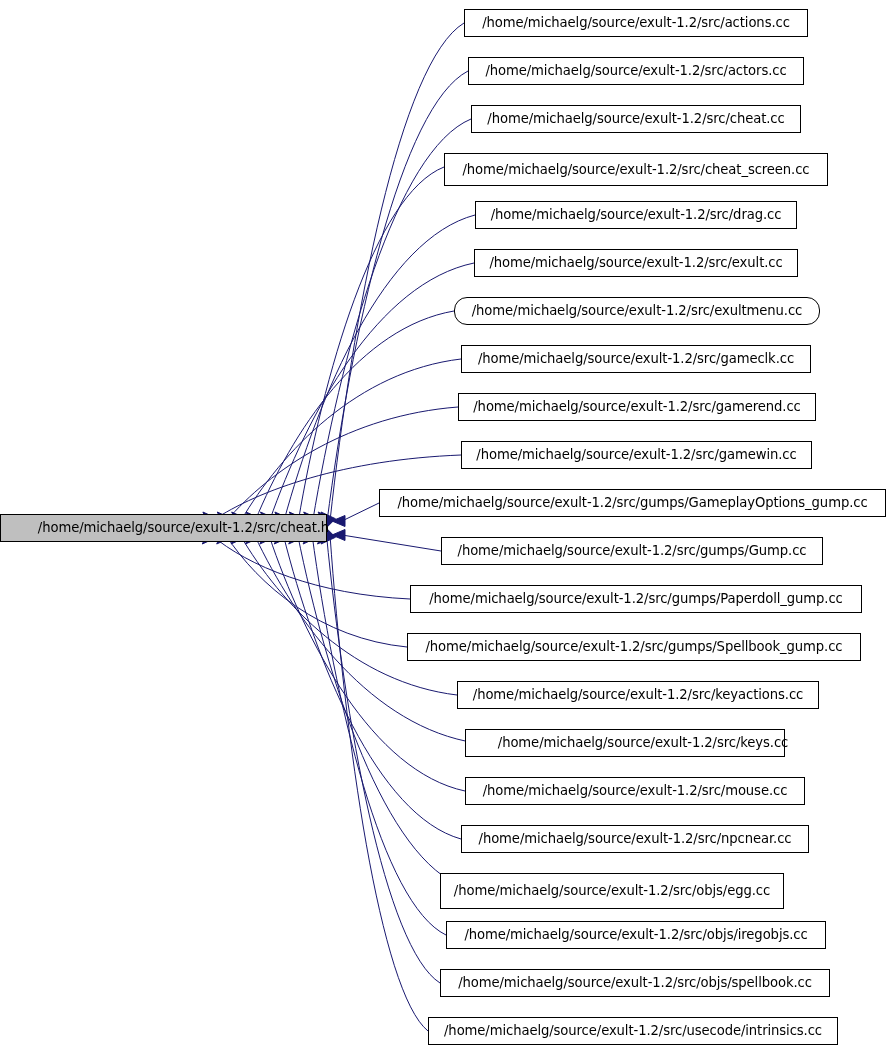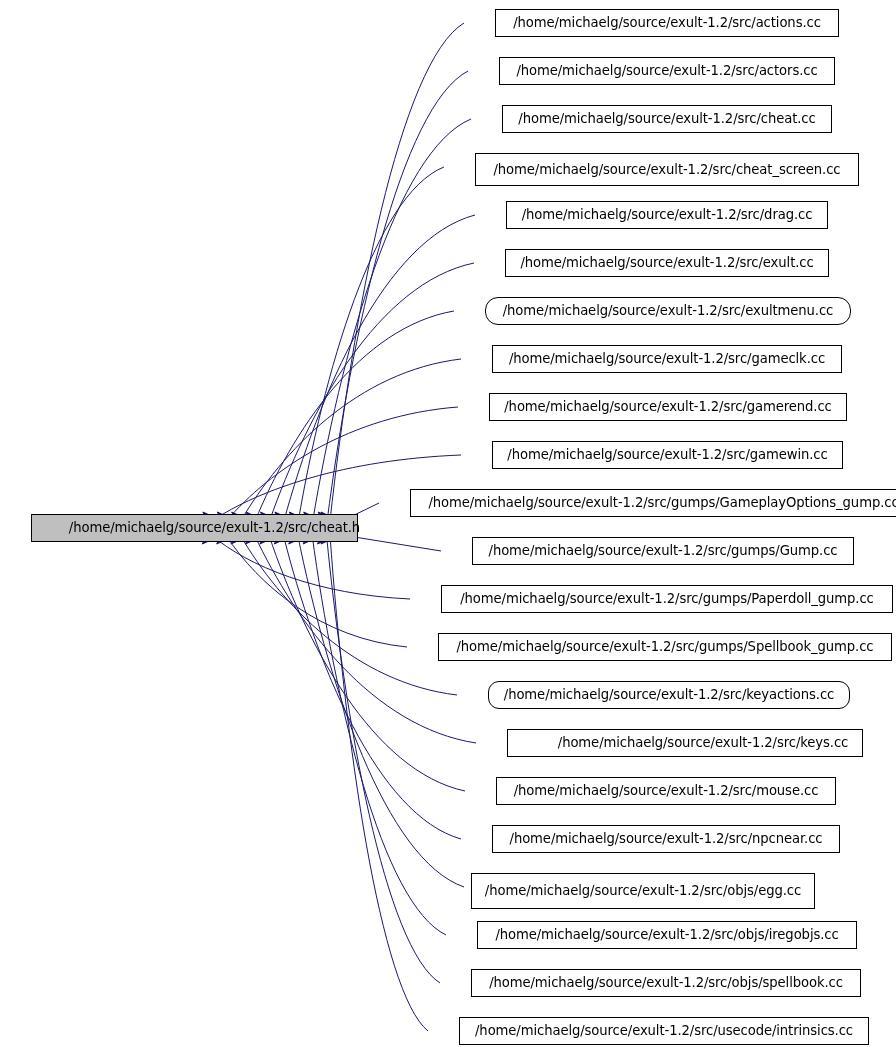--- a/index.html
+++ b/index.html
@@ -30,21 +30,20 @@
     background: #ffffff;
     color: #000000;
     font-size: 13.2px;
     line-height: 1;
     white-space: nowrap;
     display: flex;
     align-items: center;
     justify-content: center;
     letter-spacing: -0.1px;
     z-index: 2;
-    margin-left: 31px;
   }
   .gnode.root {
     background: #bfbfbf;
     border: 1px solid #000000;
   }
 </style>
 </head>
 <body>
 
 <div id="graph-root">
@@ -147,21 +146,21 @@
     <div class="gnode" style="left: 475px; top: 201px; width: 322px; height: 28px;">/home/michaelg/source/exult-1.2/src/drag.cc</div>
     <div class="gnode" style="left: 474px; top: 249px; width: 324px; height: 28px;">/home/michaelg/source/exult-1.2/src/exult.cc</div>
     <div class="gnode" style="left: 454px; top: 297px; width: 366px; height: 28px; border-radius: 13px;">/home/michaelg/source/exult-1.2/src/exultmenu.cc</div>
     <div class="gnode" style="left: 461px; top: 345px; width: 350px; height: 28px;">/home/michaelg/source/exult-1.2/src/gameclk.cc</div>
     <div class="gnode" style="left: 458px; top: 393px; width: 358px; height: 28px;">/home/michaelg/source/exult-1.2/src/gamerend.cc</div>
     <div class="gnode" style="left: 461px; top: 441px; width: 351px; height: 28px;">/home/michaelg/source/exult-1.2/src/gamewin.cc</div>
     <div class="gnode" style="left: 379px; top: 489px; width: 507px; height: 28px;">/home/michaelg/source/exult-1.2/src/gumps/GameplayOptions_gump.cc</div>
     <div class="gnode" style="left: 441px; top: 537px; width: 382px; height: 28px;">/home/michaelg/source/exult-1.2/src/gumps/Gump.cc</div>
     <div class="gnode" style="left: 410px; top: 585px; width: 452px; height: 28px;">/home/michaelg/source/exult-1.2/src/gumps/Paperdoll_gump.cc</div>
     <div class="gnode" style="left: 407px; top: 633px; width: 454px; height: 28px;">/home/michaelg/source/exult-1.2/src/gumps/Spellbook_gump.cc</div>
-    <div class="gnode" style="left: 457px; top: 681px; width: 362px; height: 28px; border-radius: 11px;">/home/michaelg/source/exult-1.2/src/keyactions.cc</div>
-    <div class="gnode" style="left: 476px; top: 729px; width: 356px; height: 28px; padding-left: 36px;">/home/michaelg/source/exult-1.2/src/keys.cc</div>
+    <div class="gnode" style="left: 457px; top: 681px; width: 362px; height: 28px;">/home/michaelg/source/exult-1.2/src/keyactions.cc</div>
+    <div class="gnode" style="left: 465px; top: 729px; width: 320px; height: 28px; padding-left: 36px;">/home/michaelg/source/exult-1.2/src/keys.cc</div>
     <div class="gnode" style="left: 465px; top: 777px; width: 340px; height: 28px;">/home/michaelg/source/exult-1.2/src/mouse.cc</div>
     <div class="gnode" style="left: 461px; top: 825px; width: 348px; height: 28px;">/home/michaelg/source/exult-1.2/src/npcnear.cc</div>
     <div class="gnode" style="left: 440px; top: 873px; width: 344px; height: 36px;">/home/michaelg/source/exult-1.2/src/objs/egg.cc</div>
     <div class="gnode" style="left: 446px; top: 921px; width: 380px; height: 28px;">/home/michaelg/source/exult-1.2/src/objs/iregobjs.cc</div>
     <div class="gnode" style="left: 440px; top: 969px; width: 390px; height: 28px;">/home/michaelg/source/exult-1.2/src/objs/spellbook.cc</div>
     <div class="gnode" style="left: 428px; top: 1017px; width: 410px; height: 28px;">/home/michaelg/source/exult-1.2/src/usecode/intrinsics.cc</div>
   </div>
 
 </body></html>

